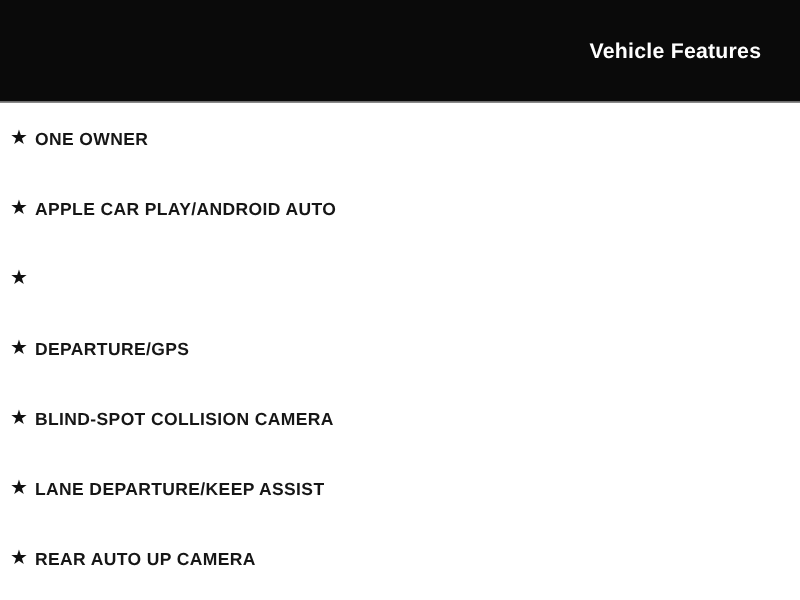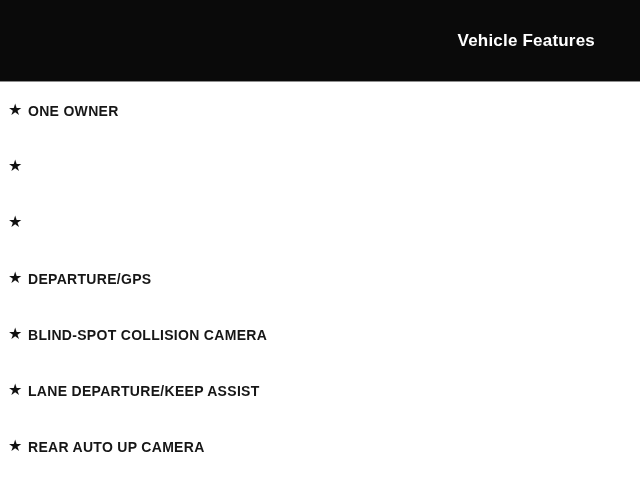--- a/index.html
+++ b/index.html
@@ -19,21 +19,21 @@
     background: #ffffff;
     position: relative;
   }
   .header-bar {
     height: 81px;
     background: #0a0a0a;
     border-bottom: 1px solid #8e8e8e;
     display: flex;
     align-items: center;
     justify-content: flex-end;
-    padding-right: 45px;
+    padding-right: 31px;
     box-sizing: content-box;
   }
   .header-title {
     color: #ffffff;
     font-weight: 700;
     font-size: 17px;
     letter-spacing: 0.2px;
     font-family: "Liberation Sans", sans-serif;
   }
   .features-list {
@@ -74,20 +74,21 @@
   </div>
 
   <ul class="features-list" id="features-list">
     <li class="feature-row">
       <span class="star-icon">★</span>
       <span class="feature-label">ONE OWNER</span>
     </li>
 
     <li class="feature-row">
       <span class="star-icon">★</span>
+      <span class="feature-label">APPLE CAR PLAY/ANDROID AUTO</span>
     </li>
 
     <li class="feature-row">
       <span class="star-icon">★</span>
     </li>
 
     <li class="feature-row">
       <span class="star-icon">★</span>
       <span class="feature-label">DEPARTURE/GPS</span>
     </li>

